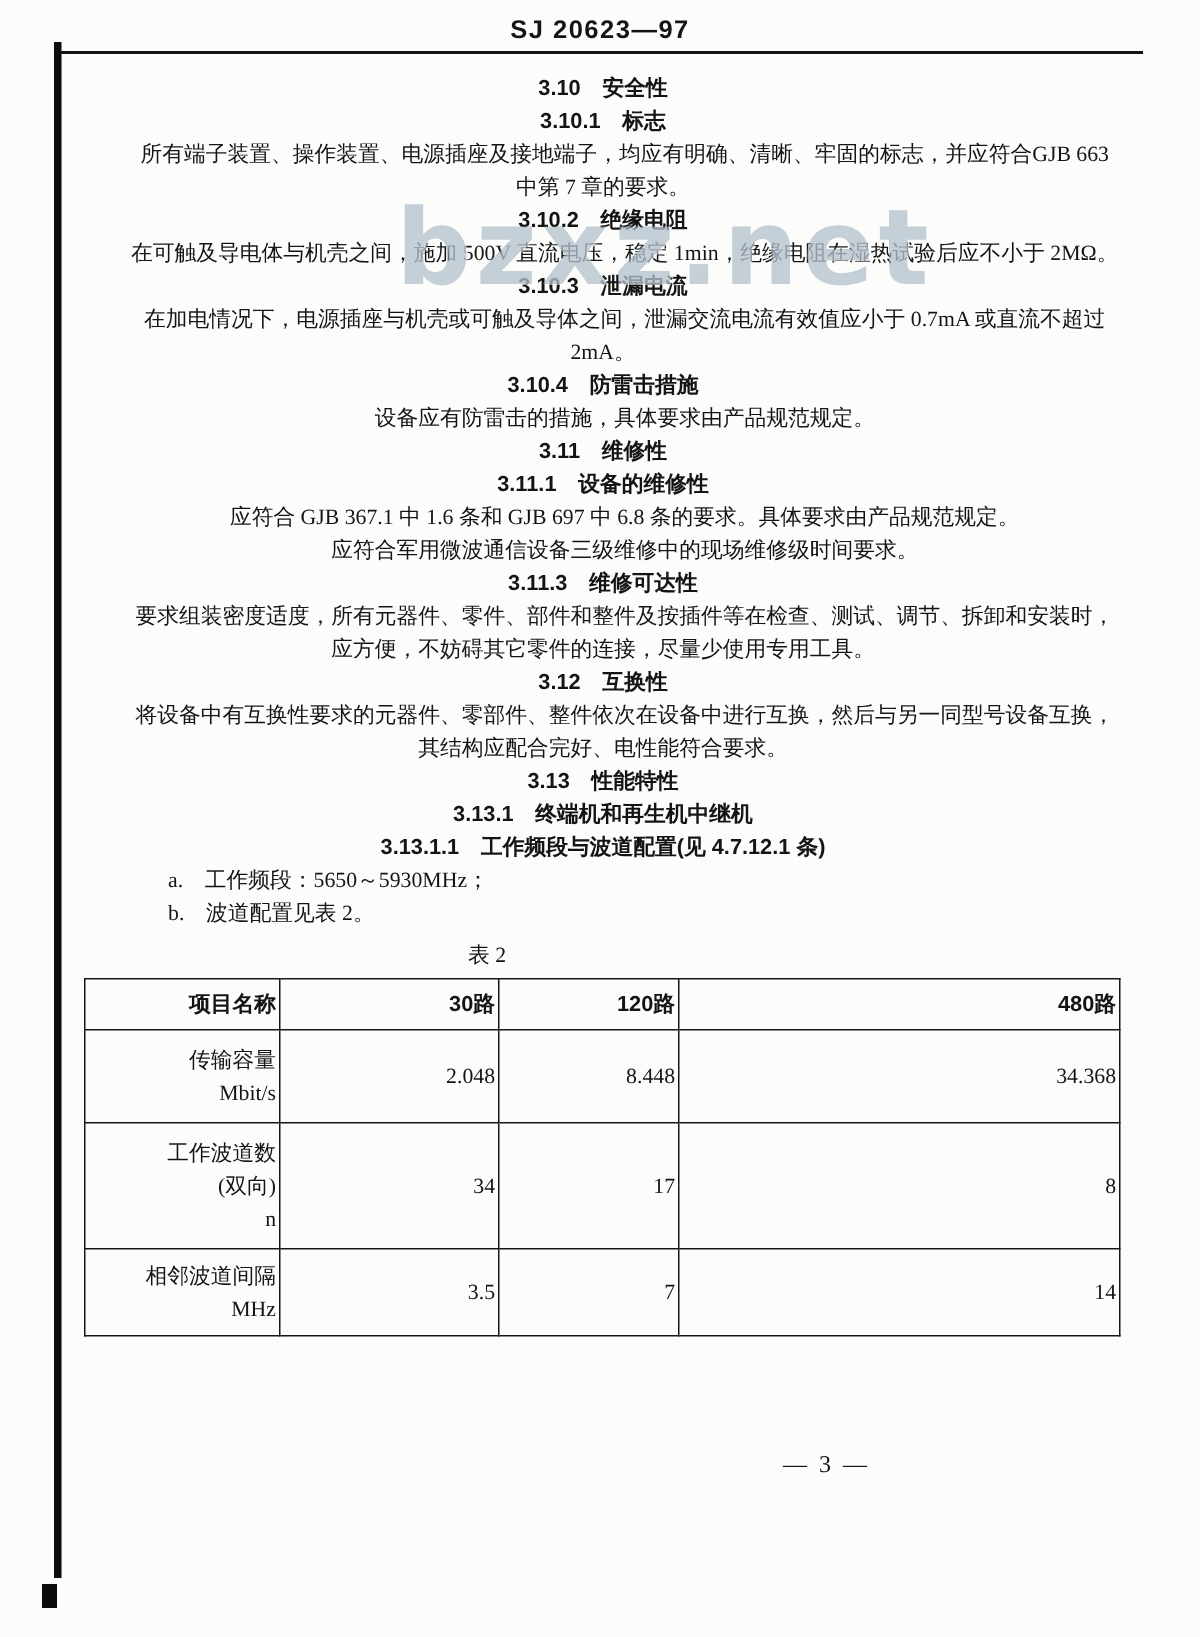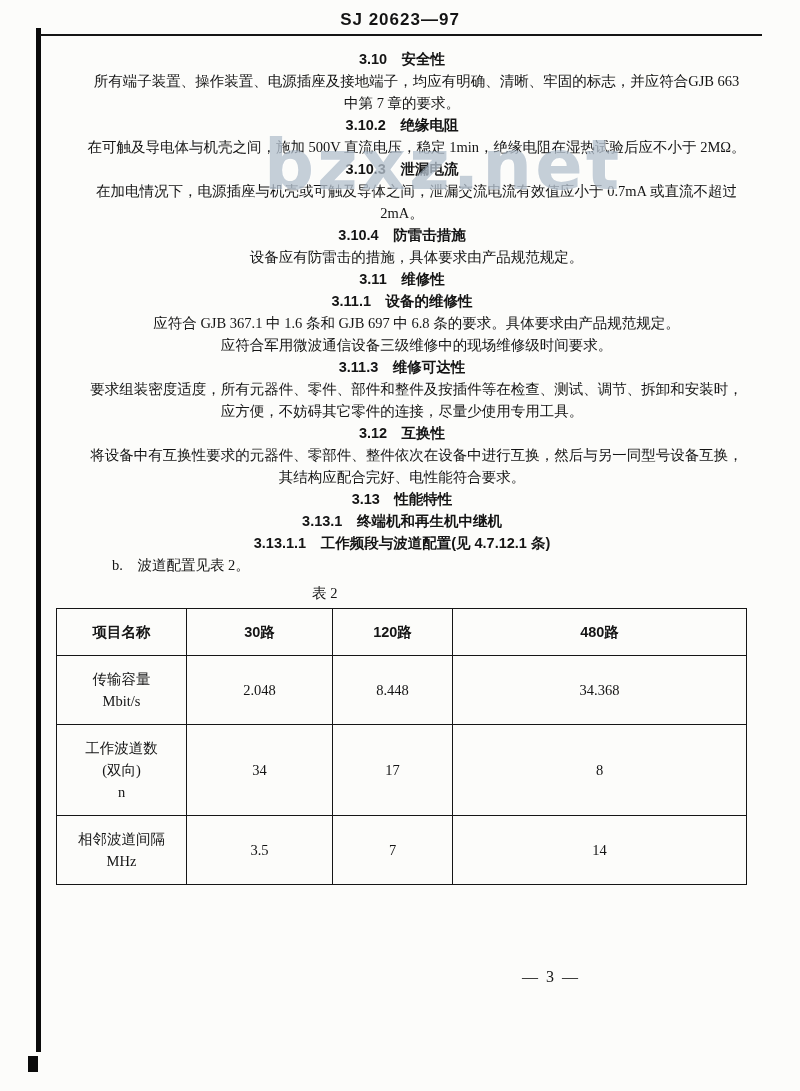--- a/index.html
+++ b/index.html
@@ -43,22 +43,22 @@
   table.spec {
     border-collapse:collapse; table-layout:fixed;
     width:690px; margin-top:4px;
   }
   table.spec col.c0 { width:130px; }
   table.spec col.c1 { width:146px; }
   table.spec col.c2 { width:120px; }
   table.spec col.c3 { width:294px; }
   table.spec th, table.spec td {
     border:1.5px solid #161616;
-    text-align:center; vertical-align:middle;
-    font-size:14.5px; padding:12px;
+    text-align:right; vertical-align:middle;
+    font-size:14.5px; padding:2px;
   }
   table.spec th {
     font-family:"Liberation Sans","DejaVu Sans",sans-serif;
     font-weight:600;
   }
   tr.hdr-row { height:34px; }
   tr.row-0 { height:62px; }
   tr.row-1 { height:84px; }
   tr.row-2 { height:58px; }
   .pagenum {
@@ -70,38 +70,40 @@
 <body>
 
 <div class="edge-strip"></div>
 <div class="corner-mark"></div>
 
 <div class="doc-header">SJ 20623—97</div>
 <div class="header-rule"></div>
 
 <div class="content">
   <div class="h">3.10　安全性</div>
+  <div class="h">3.10.1　标志</div>
   <div class="p">所有端子装置、操作装置、电源插座及接地端子，均应有明确、清晰、牢固的标志，并应符合GJB 663 中第 7 章的要求。</div>
   <div class="h">3.10.2　绝缘电阻</div>
   <div class="p">在可触及导电体与机壳之间，施加 500V 直流电压，稳定 1min，绝缘电阻在湿热试验后应不小于 2MΩ。</div>
   <div class="h">3.10.3　泄漏电流</div>
   <div class="p">在加电情况下，电源插座与机壳或可触及导体之间，泄漏交流电流有效值应小于 0.7mA 或直流不超过 2mA。</div>
   <div class="h">3.10.4　防雷击措施</div>
   <div class="p">设备应有防雷击的措施，具体要求由产品规范规定。</div>
   <div class="h">3.11　维修性</div>
   <div class="h">3.11.1　设备的维修性</div>
   <div class="p">应符合 GJB 367.1 中 1.6 条和 GJB 697 中 6.8 条的要求。具体要求由产品规范规定。</div>
   <div class="p">应符合军用微波通信设备三级维修中的现场维修级时间要求。</div>
   <div class="h">3.11.3　维修可达性</div>
   <div class="p">要求组装密度适度，所有元器件、零件、部件和整件及按插件等在检查、测试、调节、拆卸和安装时，应方便，不妨碍其它零件的连接，尽量少使用专用工具。</div>
   <div class="h">3.12　互换性</div>
   <div class="p">将设备中有互换性要求的元器件、零部件、整件依次在设备中进行互换，然后与另一同型号设备互换，其结构应配合完好、电性能符合要求。</div>
   <div class="h">3.13　性能特性</div>
   <div class="h">3.13.1　终端机和再生机中继机</div>
   <div class="h">3.13.1.1　工作频段与波道配置(见 4.7.12.1 条)</div>
+  <div class="li">a.　工作频段：5650～5930MHz；</div>
   <div class="li">b.　波道配置见表 2。</div>
 
   <div class="caption">表 2</div>
 
   <table class="spec">
     <colgroup>
         <col class="c0">
         <col class="c1">
         <col class="c2">
         <col class="c3">

